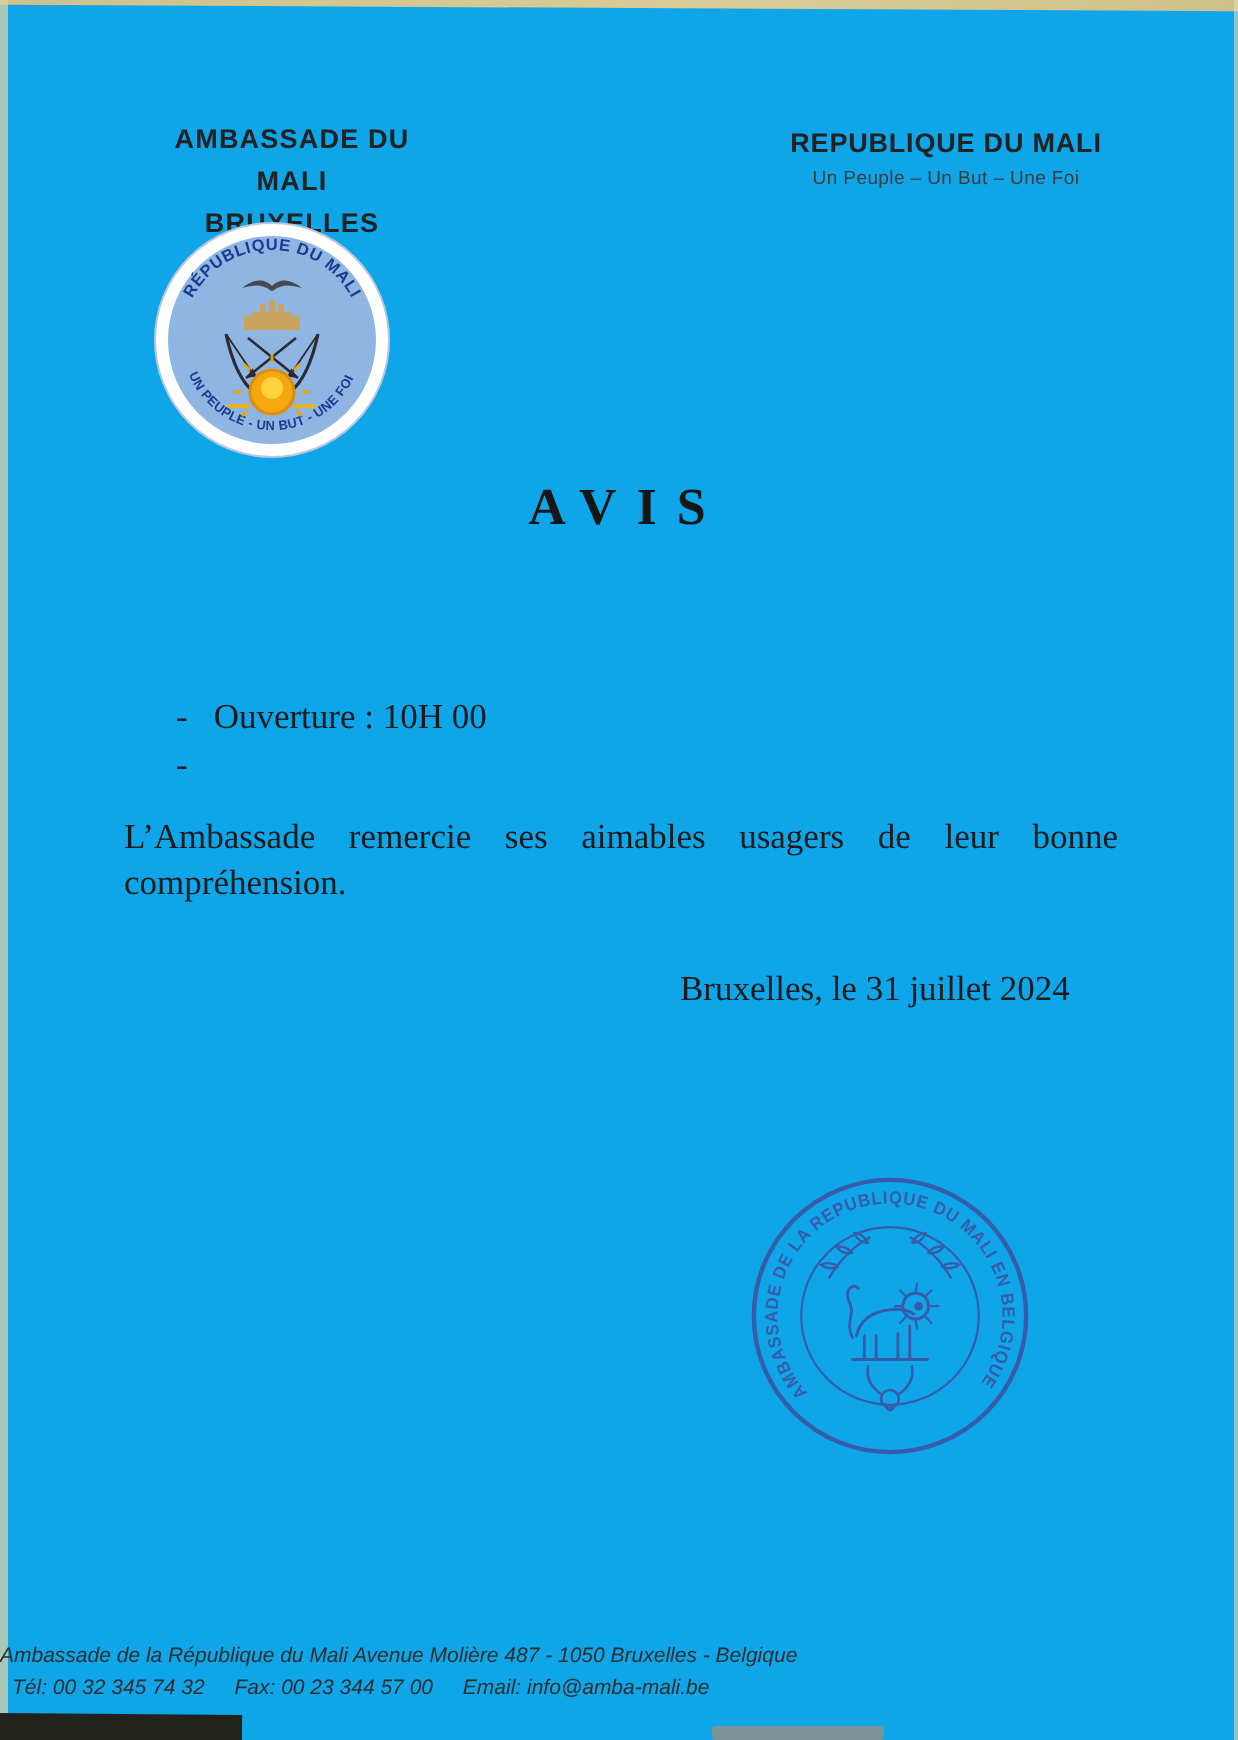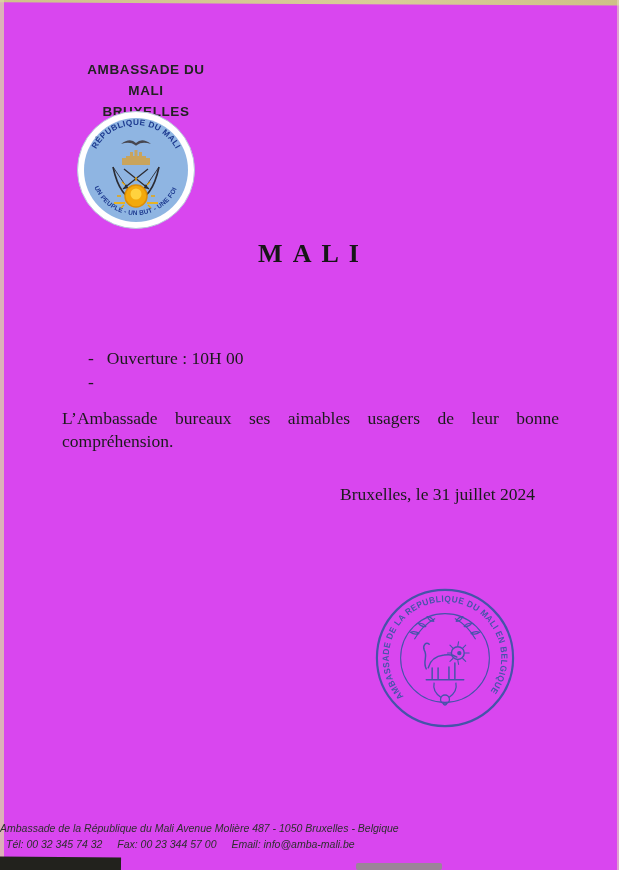--- a/index.html
+++ b/index.html
@@ -1,18 +1,18 @@
 <!DOCTYPE html>
 <html><head>
 <meta charset="utf-8">
 <style>
   html,body{margin:0;padding:0;background:#e9e9e9;}
   .page{
     position:relative;width:619px;height:870px;margin:0 auto;
-    background:#d946ef;overflow:hidden;
+    background:#0ea5e9;overflow:hidden;
     font-family:"Liberation Serif",serif;color:#1b1b1b;
   }
   
   .edge-top{position:absolute;left:-6px;top:-3px;width:640px;height:7px;
     background:linear-gradient(90deg,#cfc18b,#d9cc97 60%,#cdbf86);transform:rotate(.3deg);}
   .edge-left{position:absolute;left:0;top:0;width:4px;height:870px;background:#ddd3a8;opacity:.75;}
   .edge-right{position:absolute;right:0;top:0;width:2px;height:870px;background:#e5deba;opacity:.6;}
   .edge-bottom-dark{position:absolute;left:-3px;top:857px;width:124px;height:14px;
     background:#22221d;transform:rotate(.5deg);}
   .edge-bottom-smudge{position:absolute;left:356px;top:863px;width:86px;height:7px;
@@ -58,20 +58,24 @@
   <div class="edge-top"></div>
   <div class="edge-left"></div>
   <div class="edge-right"></div>
   <div class="edge-bottom-dark"></div>
   <div class="edge-bottom-smudge"></div>
 
   <div class="hdr-left">
     <div>AMBASSADE DU MALI</div>
     <div>BRUXELLES</div>
   </div>
+  <div class="hdr-right">
+    <div class="title">REPUBLIQUE DU MALI</div>
+    <div class="motto">Un Peuple – Un But – Une Foi</div>
+  </div>
 
   <div class="emblem">
     <svg viewBox="0 0 120 120" width="120" height="120">
       <circle cx="60" cy="60" r="58.5" fill="#ffffff" stroke="#b9c6dc" stroke-width="1"></circle>
       <circle cx="60" cy="60" r="52" fill="#8fb5e2"></circle>
       <defs>
         <path id="emblem-top-arc" d="M 19.2 41.0 A 45 45 0 0 1 100.8 41.0" fill="none"></path>
         <path id="emblem-bottom-arc" d="M 17.7 75.4 A 45 45 0 0 0 102.3 75.4" fill="none"></path>
       </defs>
       <text font-size="8.2" letter-spacing="0.4" fill="#1d3a8f">
@@ -105,33 +109,33 @@
         <g stroke="#e8a50a" stroke-width="1.4">
           <path d="M60,71 L60,67 M49,75 L46,72 M71,75 L74,72 M45,86 L41,86 M75,86 L79,86 M48,95 L45,98 M72,95 L75,98"></path>
         </g>
         <circle cx="60" cy="86" r="11" stroke="#dd8d07" stroke-width="1.5" fill="#f3a90d"></circle>
         <circle cx="60" cy="84" r="5.5" fill="#ffd23e"></circle>
         <path d="M38,93 L49,93 M71,93 L82,93" stroke="#e8b322" stroke-width="2"></path>
       </g>
     </svg>
   </div>
 
-  <h1 class="avis">MALI</h1>
+  <h1 class="avis">AVIS</h1>
 
   <div class="content">
     <div class="bullets">
       <div class="bullet-row">
         <span class="bullet-dash">-</span>
         <span>Ouverture : 10H 00</span>
       </div>
       <div class="bullet-row">
         <span class="bullet-dash">-</span>
       </div>
     </div>
-    <p class="para2">L’Ambassade bureaux ses aimables usagers de leur bonne compréhension.</p>
+    <p class="para2">L’Ambassade remercie ses aimables usagers de leur bonne compréhension.</p>
     <p class="dateline">Bruxelles, le 31 juillet 2024</p>
   </div>
 
   <div class="stamp">
     <svg viewBox="0 0 150 150" width="148" height="148">
       <g fill="none" stroke="#3a55a4">
         <circle cx="75" cy="75" r="69" stroke-width="2.2"></circle>
         <circle cx="75" cy="75" r="45" stroke-width="1.1"></circle>
 
         <g stroke-width="1.2">

